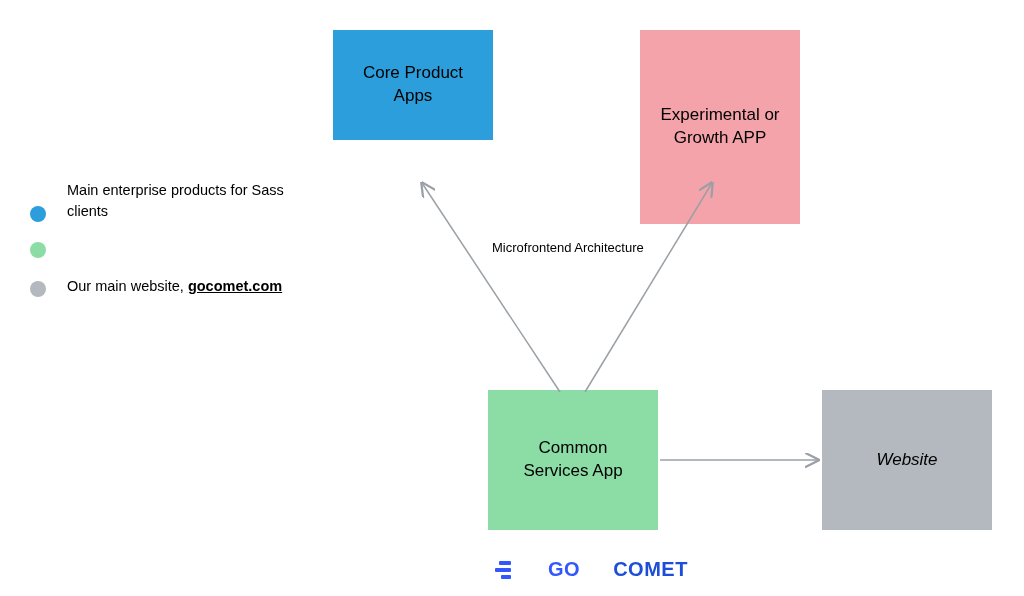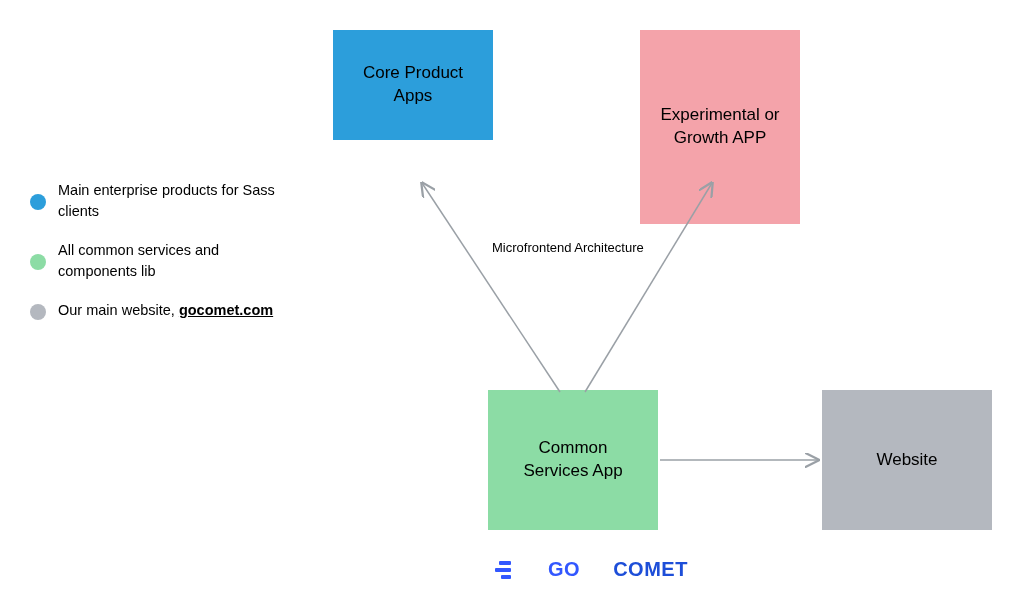--- a/index.html
+++ b/index.html
@@ -17,33 +17,34 @@
       align-items: center;
       justify-content: center;
       text-align: center;
       font-size: 17px;
       line-height: 1.35;
       padding: 6px;
     }
     .node-core { background: #2c9edb; width: 160px; height: 110px; left: 333px; top: 30px; }
     .node-exp  { background: #f4a3aa; width: 160px; height: 194px; left: 640px; top: 30px; }
     .node-common { background: #8cdca5; width: 170px; height: 140px; left: 488px; top: 390px; }
-    .node-website { background: #b4b8bf; width: 170px; height: 140px; left: 822px; top: 390px; }
+    .node-website { background: #b4b8bf; width: 170px; height: 140px; left: 822px; top: 390px; font-style: italic; }
     .legend {
       position: absolute;
       left: 30px;
       top: 180px;
       width: 270px;
       font-size: 14.5px;
       line-height: 1.45;
     }
     .legend-item {
       display: flex;
-      align-items: center;
+      align-items: flex-end;
       margin-bottom: 12px;
+      gap: 9px;
     }
     .swatch {
       width: 16px;
       height: 16px;
       border-radius: 50%;
       flex: 0 0 16px;
       margin-right: 12px;
       margin-top: 2px;
     }
     .swatch-blue { background: #2c9edb; }
@@ -128,21 +129,20 @@
 
 <div class="edge-label">Microfrontend Architecture</div>
 
 <div class="legend">
   <div class="legend-item">
     <span class="swatch swatch-blue"></span>
     <span class="legend-text">Main enterprise products for Sass clients</span>
   </div>
   <div class="legend-item" style="margin-top:18px">
     <span class="swatch swatch-green"></span>
-    <span class="legend-text">All common services and components lib</span>
   </div>
   <div class="legend-item" style="margin-top:18px">
     <span class="swatch swatch-grey"></span>
     <span class="legend-text">
       <span>Our main website, </span><span class="underline">gocomet.com</span>
     </span>
   </div>
 </div>
 
 <div class="logo">

